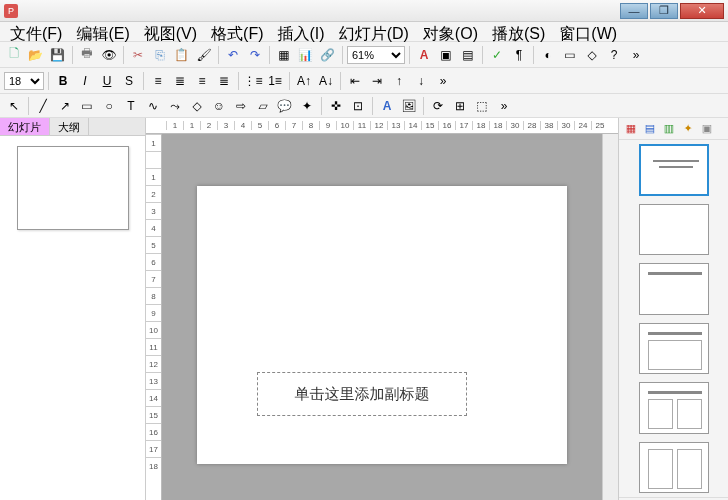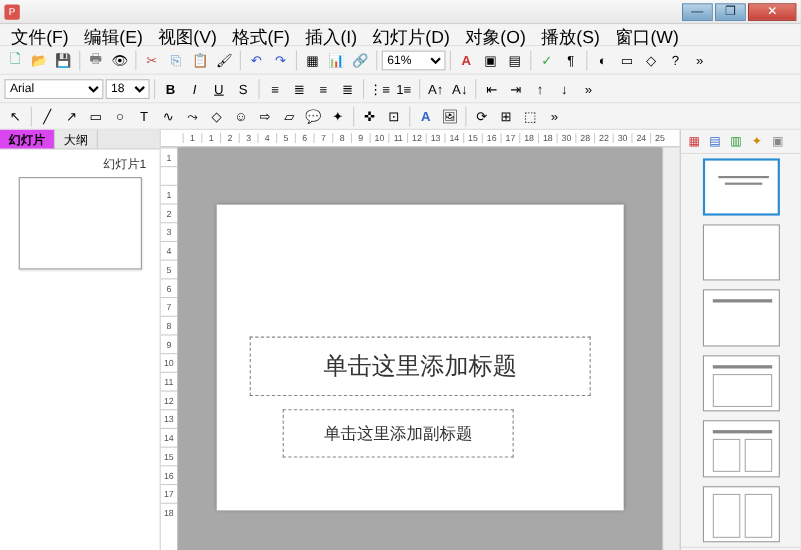--- a/index.html
+++ b/index.html
@@ -25,21 +25,21 @@
 .tb-combo { height:18px; font-size:11px; border:1px solid #bbb; background:#fff; }
 .tb-combo.font { width:90px; }
 .tb-combo.size { width:40px; }
 .tb-combo.zoom { width:58px; }
 
 
 .workspace { display:flex; height:398px; }
 .leftpanel { width:146px; background:#f0f0f0; border-right:1px solid #ccc; display:flex; flex-direction:column; }
 .left-tabs { display:flex; height:18px; background:#e8e8e8; border-bottom:1px solid #ccc; }
 .left-tab { font-size:11px; padding:2px 8px; border-right:1px solid #ccc; }
-.left-tab.active { background:#d946ef;font-weight:bold; }
+.left-tab.active { background:#f0abfc; }
 .slidethumbs { flex:1; background:#fff; padding:6px; }
 .thumb-label { font-size:11px; text-align:right; padding-right:6px; color:#333; }
 .thumb { width:112px; height:84px; border:1px solid #999; margin:4px auto; background:#fff; box-shadow:1px 1px 2px rgba(0,0,0,0.15); }
 
 
 .center { flex:1; display:flex; flex-direction:column; background:#a8a8a8; }
 .ruler-h { height:16px; background:#fff; border-bottom:1px solid #bbb; display:flex; align-items:center; font-size:8px; color:#555; overflow:hidden; padding-left:20px; }
 .ruler-h span { display:inline-block; width:17px; text-align:center; border-left:1px solid #ccc; }
 .center-body { flex:1; display:flex; }
 .ruler-v { width:16px; background:#fff; border-right:1px solid #bbb; font-size:8px; color:#555; text-align:center; }
@@ -119,21 +119,20 @@
   <div class="tb-btn">¶</div>
   <div class="tb-sep"></div>
   <div class="tb-btn">◐</div>
   <div class="tb-btn">▭</div>
   <div class="tb-btn">◇</div>
   <div class="tb-btn">?</div>
   <div class="tb-btn">»</div>
 </div>
 
 <div class="toolbar">
-  <select class="tb-combo font"><option>Arial</option></select>
   <select class="tb-combo size"><option>18</option></select>
   <div class="tb-sep"></div>
   <div class="tb-btn" style="font-weight:bold">B</div>
   <div class="tb-btn" style="font-style:italic">I</div>
   <div class="tb-btn" style="text-decoration:underline">U</div>
   <div class="tb-btn">S</div>
   <div class="tb-sep"></div>
   <div class="tb-btn">≡</div>
   <div class="tb-btn">≣</div>
   <div class="tb-btn">≡</div>
@@ -182,21 +181,20 @@
 </div>
 
 <div class="workspace">
 
   <div class="leftpanel">
     <div class="left-tabs">
       <div class="left-tab active">幻灯片</div>
       <div class="left-tab">大纲</div>
     </div>
     <div class="slidethumbs">
-      <div class="thumb-label">幻灯片1</div>
       <div class="thumb"></div>
     </div>
   </div>
 
   <div class="center">
     <div class="ruler-h" id="ruler-h">
         <span>1</span>
         <span>1</span>
         <span>2</span>
         <span>3</span>
@@ -211,21 +209,21 @@
         <span>12</span>
         <span>13</span>
         <span>14</span>
         <span>15</span>
         <span>16</span>
         <span>17</span>
         <span>18</span>
         <span>18</span>
         <span>30</span>
         <span>28</span>
-        <span>22</span>
+        <span>38</span>
         <span>30</span>
         <span>24</span>
         <span>25</span>
       </div>
     <div class="center-body">
       <div class="ruler-v" id="ruler-v">
           <span>1</span>
           <span></span>
           <span>1</span>
           <span>2</span>
@@ -241,21 +239,20 @@
           <span>12</span>
           <span>13</span>
           <span>14</span>
           <span>15</span>
           <span>16</span>
           <span>17</span>
           <span>18</span>
         </div>
       <div class="canvas-wrap">
         <div class="slide">
-          <div class="placeholder ph-title">单击这里添加标题</div>
           <div class="placeholder ph-sub">单击这里添加副标题</div>
         </div>
       </div>
       <div class="vscroll"></div>
     </div>
   </div>
 
   <div class="rightpanel">
     <div class="rp-header">
       <div class="ic" style="color:#c33">▦</div>

